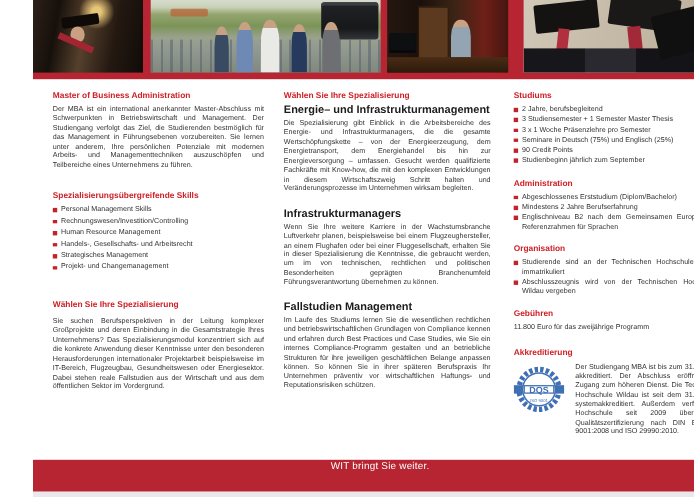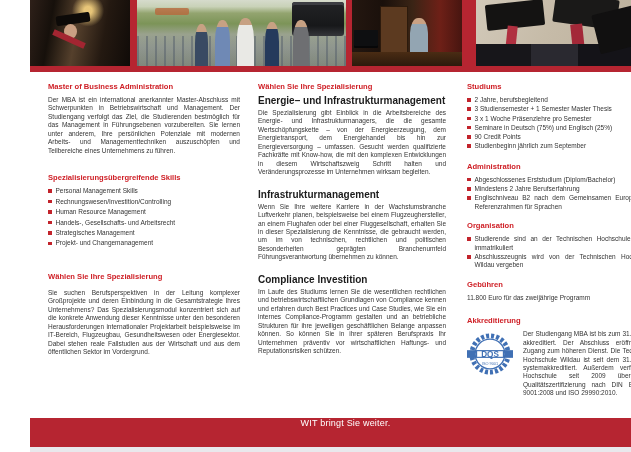--- a/index.html
+++ b/index.html
@@ -155,25 +155,25 @@
       </div>
     </div>
 
     <div class="col col-mid">
       <div class="sec">
         <h2>Wählen Sie Ihre Spezialisierung</h2>
         <h3>Energie– und Infrastrukturmanagement</h3>
         <p class="body">Die Spezialisierung gibt Einblick in die Arbeitsbereiche des Energie- und Infrastrukturmanagers, die die gesamte Wertschöpfungskette – von der Energieerzeugung, dem Energietransport, dem Energiehandel bis hin zur Energieversorgung – umfassen. Gesucht werden qualifizierte Fachkräfte mit Know-how, die mit den komplexen Entwicklungen in diesem Wirtschaftszweig Schritt halten und Veränderungsprozesse im Unternehmen wirksam begleiten.</p>
       </div>
       <div class="sec mt-c">
-        <h3>Infrastrukturmanagement</h3>
+        <h3>Infrastrukturmanagers</h3>
         <p class="body">Wenn Sie Ihre weitere Karriere in der Wachstumsbranche Luftverkehr planen, beispielsweise bei einem Flugzeughersteller, an einem Flughafen oder bei einer Fluggesellschaft, erhalten Sie in dieser Spezialisierung die Kenntnisse, die gebraucht werden, um im von technischen, rechtlichen und politischen Besonderheiten geprägten Branchenumfeld Führungsverantwortung übernehmen zu können.</p>
       </div>
       <div class="sec mt-c">
-        <h3>Compliance Investition</h3>
+        <h3>Fallstudien Management</h3>
         <p class="body">Im Laufe des Studiums lernen Sie die wesentlichen rechtlichen und betriebswirtschaftlichen Grundlagen von Compliance kennen und erfahren durch Best Practices und Case Studies, wie Sie ein internes Compliance-Programm gestalten und an betriebliche Strukturen für ihre jeweiligen geschäftlichen Belange anpassen können. So können Sie in ihrer späteren Berufspraxis Ihr Unternehmen präventiv vor wirtschaftlichen Haftungs- und Reputationsrisiken schützen.</p>
       </div>
     </div>
 
     <div class="col col-right tight">
       <div class="sec">
         <h2>Studiums</h2>
         <div>
           <div class="bi">
               <span class="sq"></span>

